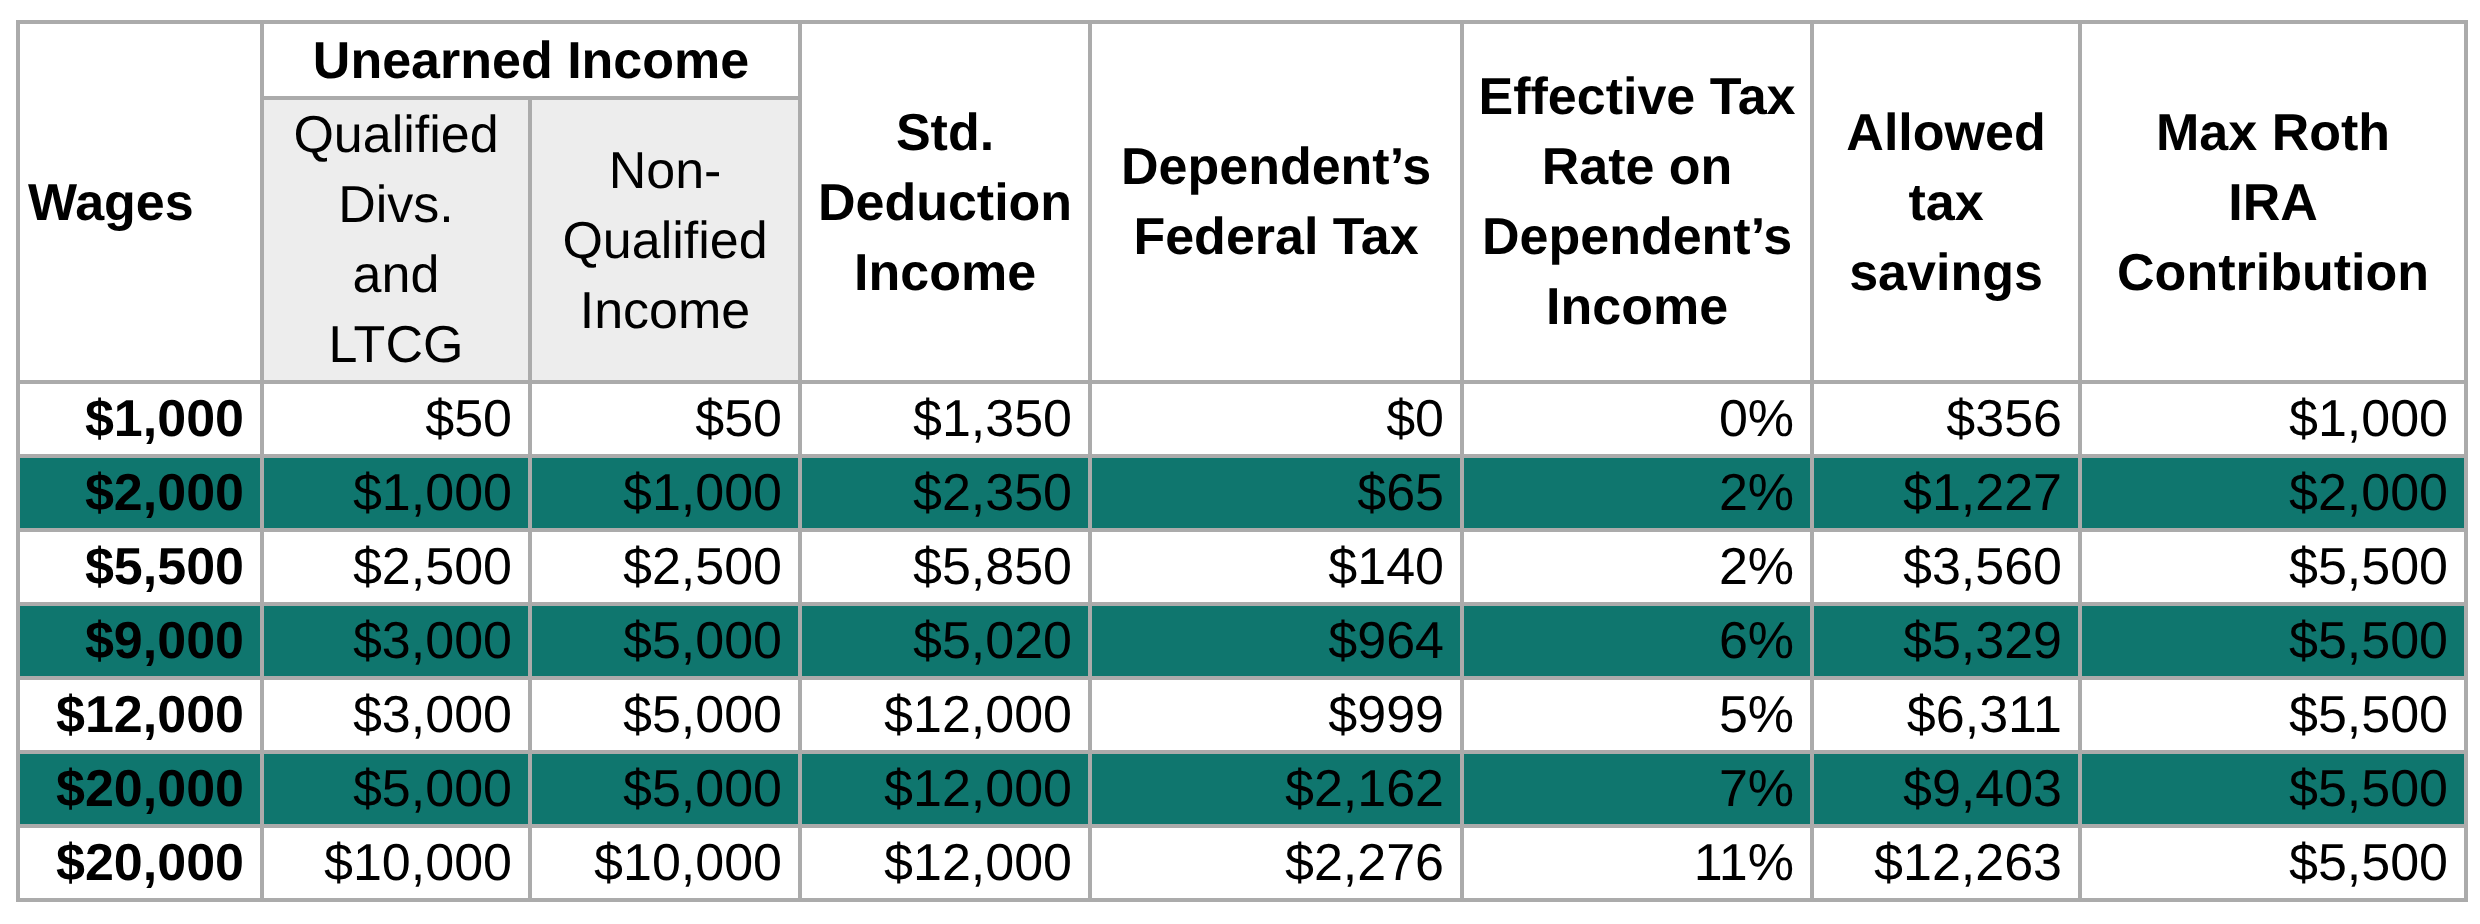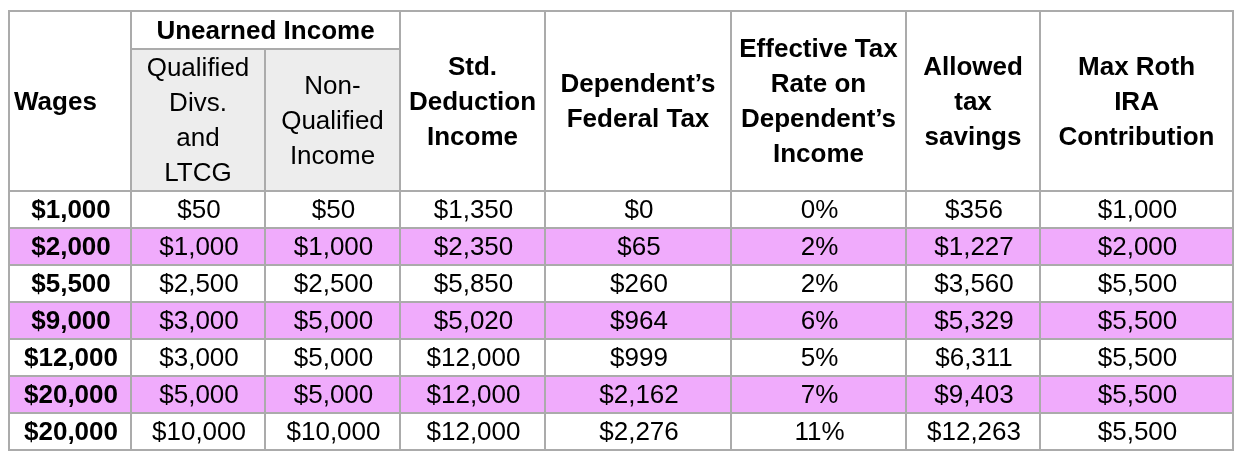--- a/index.html
+++ b/index.html
@@ -33,23 +33,23 @@
     text-align: left;
     padding-left: 4px;
   }
   tr.group-row { height: 38px; }
   tr.sub-row { height: 142px; }
   th.sub-h {
     font-weight: normal;
     background: #ededed;
   }
   tbody tr { height: 36px; background: #ffffff; }
-  tbody tr.stripe { background: #f0abfc; }
+  tbody tr.stripe { background: #0f766e; }
   td {
-    text-align: center;
+    text-align: right;
     padding: 0 8px 0 10px;
     vertical-align: middle;
     white-space: nowrap;
   }
   td.wages-col { font-weight: bold; }
 </style>
 </head>
 <body>
 
 <div class="page">
@@ -113,21 +113,21 @@
           <td>$65</td>
           <td>2%</td>
           <td>$1,227</td>
           <td>$2,000</td>
         </tr>
         <tr>
           <td class="wages-col">$5,500</td>
           <td>$2,500</td>
           <td>$2,500</td>
           <td>$5,850</td>
-          <td>$260</td>
+          <td>$140</td>
           <td>2%</td>
           <td>$3,560</td>
           <td>$5,500</td>
         </tr>
         <tr class="stripe">
           <td class="wages-col">$9,000</td>
           <td>$3,000</td>
           <td>$5,000</td>
           <td>$5,020</td>
           <td>$964</td>

